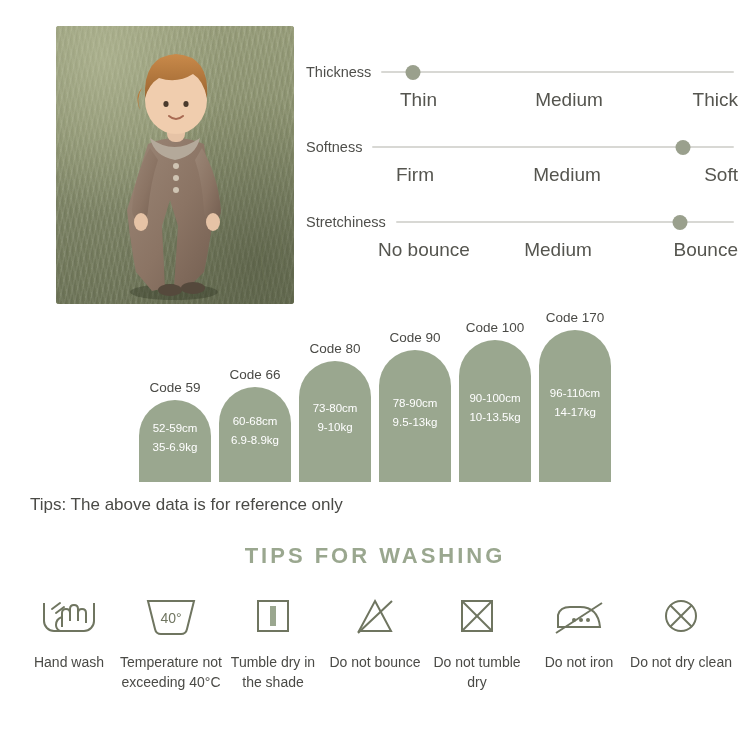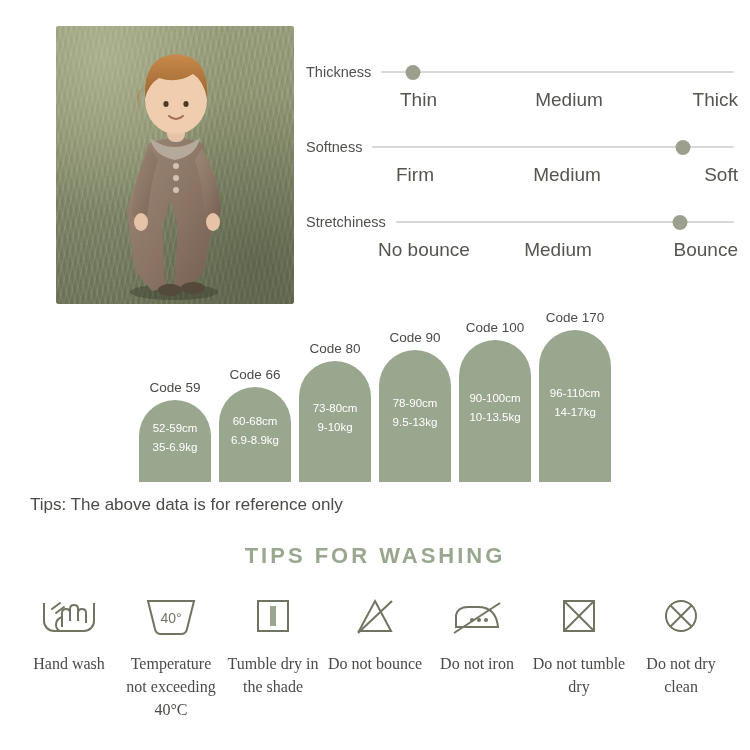--- a/index.html
+++ b/index.html
@@ -165,26 +165,25 @@
     padding: 0 18px;
   }
   .wash-item {
     width: 104px;
     display: flex;
     flex-direction: column;
     align-items: center;
   }
   .wash-icon { height: 54px; display: flex; align-items: center; justify-content: center; text-decoration: underline; }
   .wash-cap {
-    font-size: 16px;
+    font-size: 14px;
     color: #4a4a46;
     text-align: center;
     margin-top: 9px;
     line-height: 1.45;
-    font-family: Liberation Serif, serif;
   }
 </style>
 </head>
 <body>
 
 <div class="top">
 
   <div class="photo-wrap">
     <div class="photo-bg"></div>
     <svg class="child" viewBox="0 0 238 278">
@@ -390,44 +389,44 @@
         <path d="M31 8 l16 30 h-32 z"></path>
         <path d="M14 40 L48 8"></path>
       </svg>
     </div>
     <div class="wash-cap">Do not bounce</div>
   </div>
 
   <div class="wash-item">
     <div class="wash-icon">
       <svg width="62" height="46" viewBox="0 0 62 46" fill="none" stroke="#6f7560" stroke-width="2">
+        <rect x="16" y="8" width="30" height="30"></rect>
+        <path d="M16 8 L46 38"></path>
+        <path d="M46 8 L16 38"></path>
+      </svg>
+    </div>
+    <div class="wash-cap">Do not tumble dry</div>
+  </div>
+
+  <div class="wash-item">
+    <div class="wash-icon">
+      <svg width="62" height="46" viewBox="0 0 62 46" fill="none" stroke="#6f7560" stroke-width="2">
         <path d="M10 34 h42 q-2 -20 -20 -20 h-10 q-10 0 -12 8 z"></path>
         <circle cx="26" cy="27" r="2" fill="#6f7560" stroke="none"></circle>
         <circle cx="33" cy="27" r="2" fill="#6f7560" stroke="none"></circle>
         <circle cx="40" cy="27" r="2" fill="#6f7560" stroke="none"></circle>
         <path d="M8 40 L54 10"></path>
       </svg>
     </div>
     <div class="wash-cap">Do not iron</div>
   </div>
 
   <div class="wash-item">
     <div class="wash-icon">
       <svg width="62" height="46" viewBox="0 0 62 46" fill="none" stroke="#6f7560" stroke-width="2">
-        <rect x="16" y="8" width="30" height="30"></rect>
-        <path d="M16 8 L46 38"></path>
-        <path d="M46 8 L16 38"></path>
-      </svg>
-    </div>
-    <div class="wash-cap">Do not tumble dry</div>
-  </div>
-
-  <div class="wash-item">
-    <div class="wash-icon">
-      <svg width="62" height="46" viewBox="0 0 62 46" fill="none" stroke="#6f7560" stroke-width="2">
         <circle cx="31" cy="23" r="15"></circle>
         <path d="M20 12 L42 34"></path>
         <path d="M42 12 L20 34"></path>
       </svg>
     </div>
     <div class="wash-cap">Do not dry clean</div>
   </div>
 
 </div>
 

